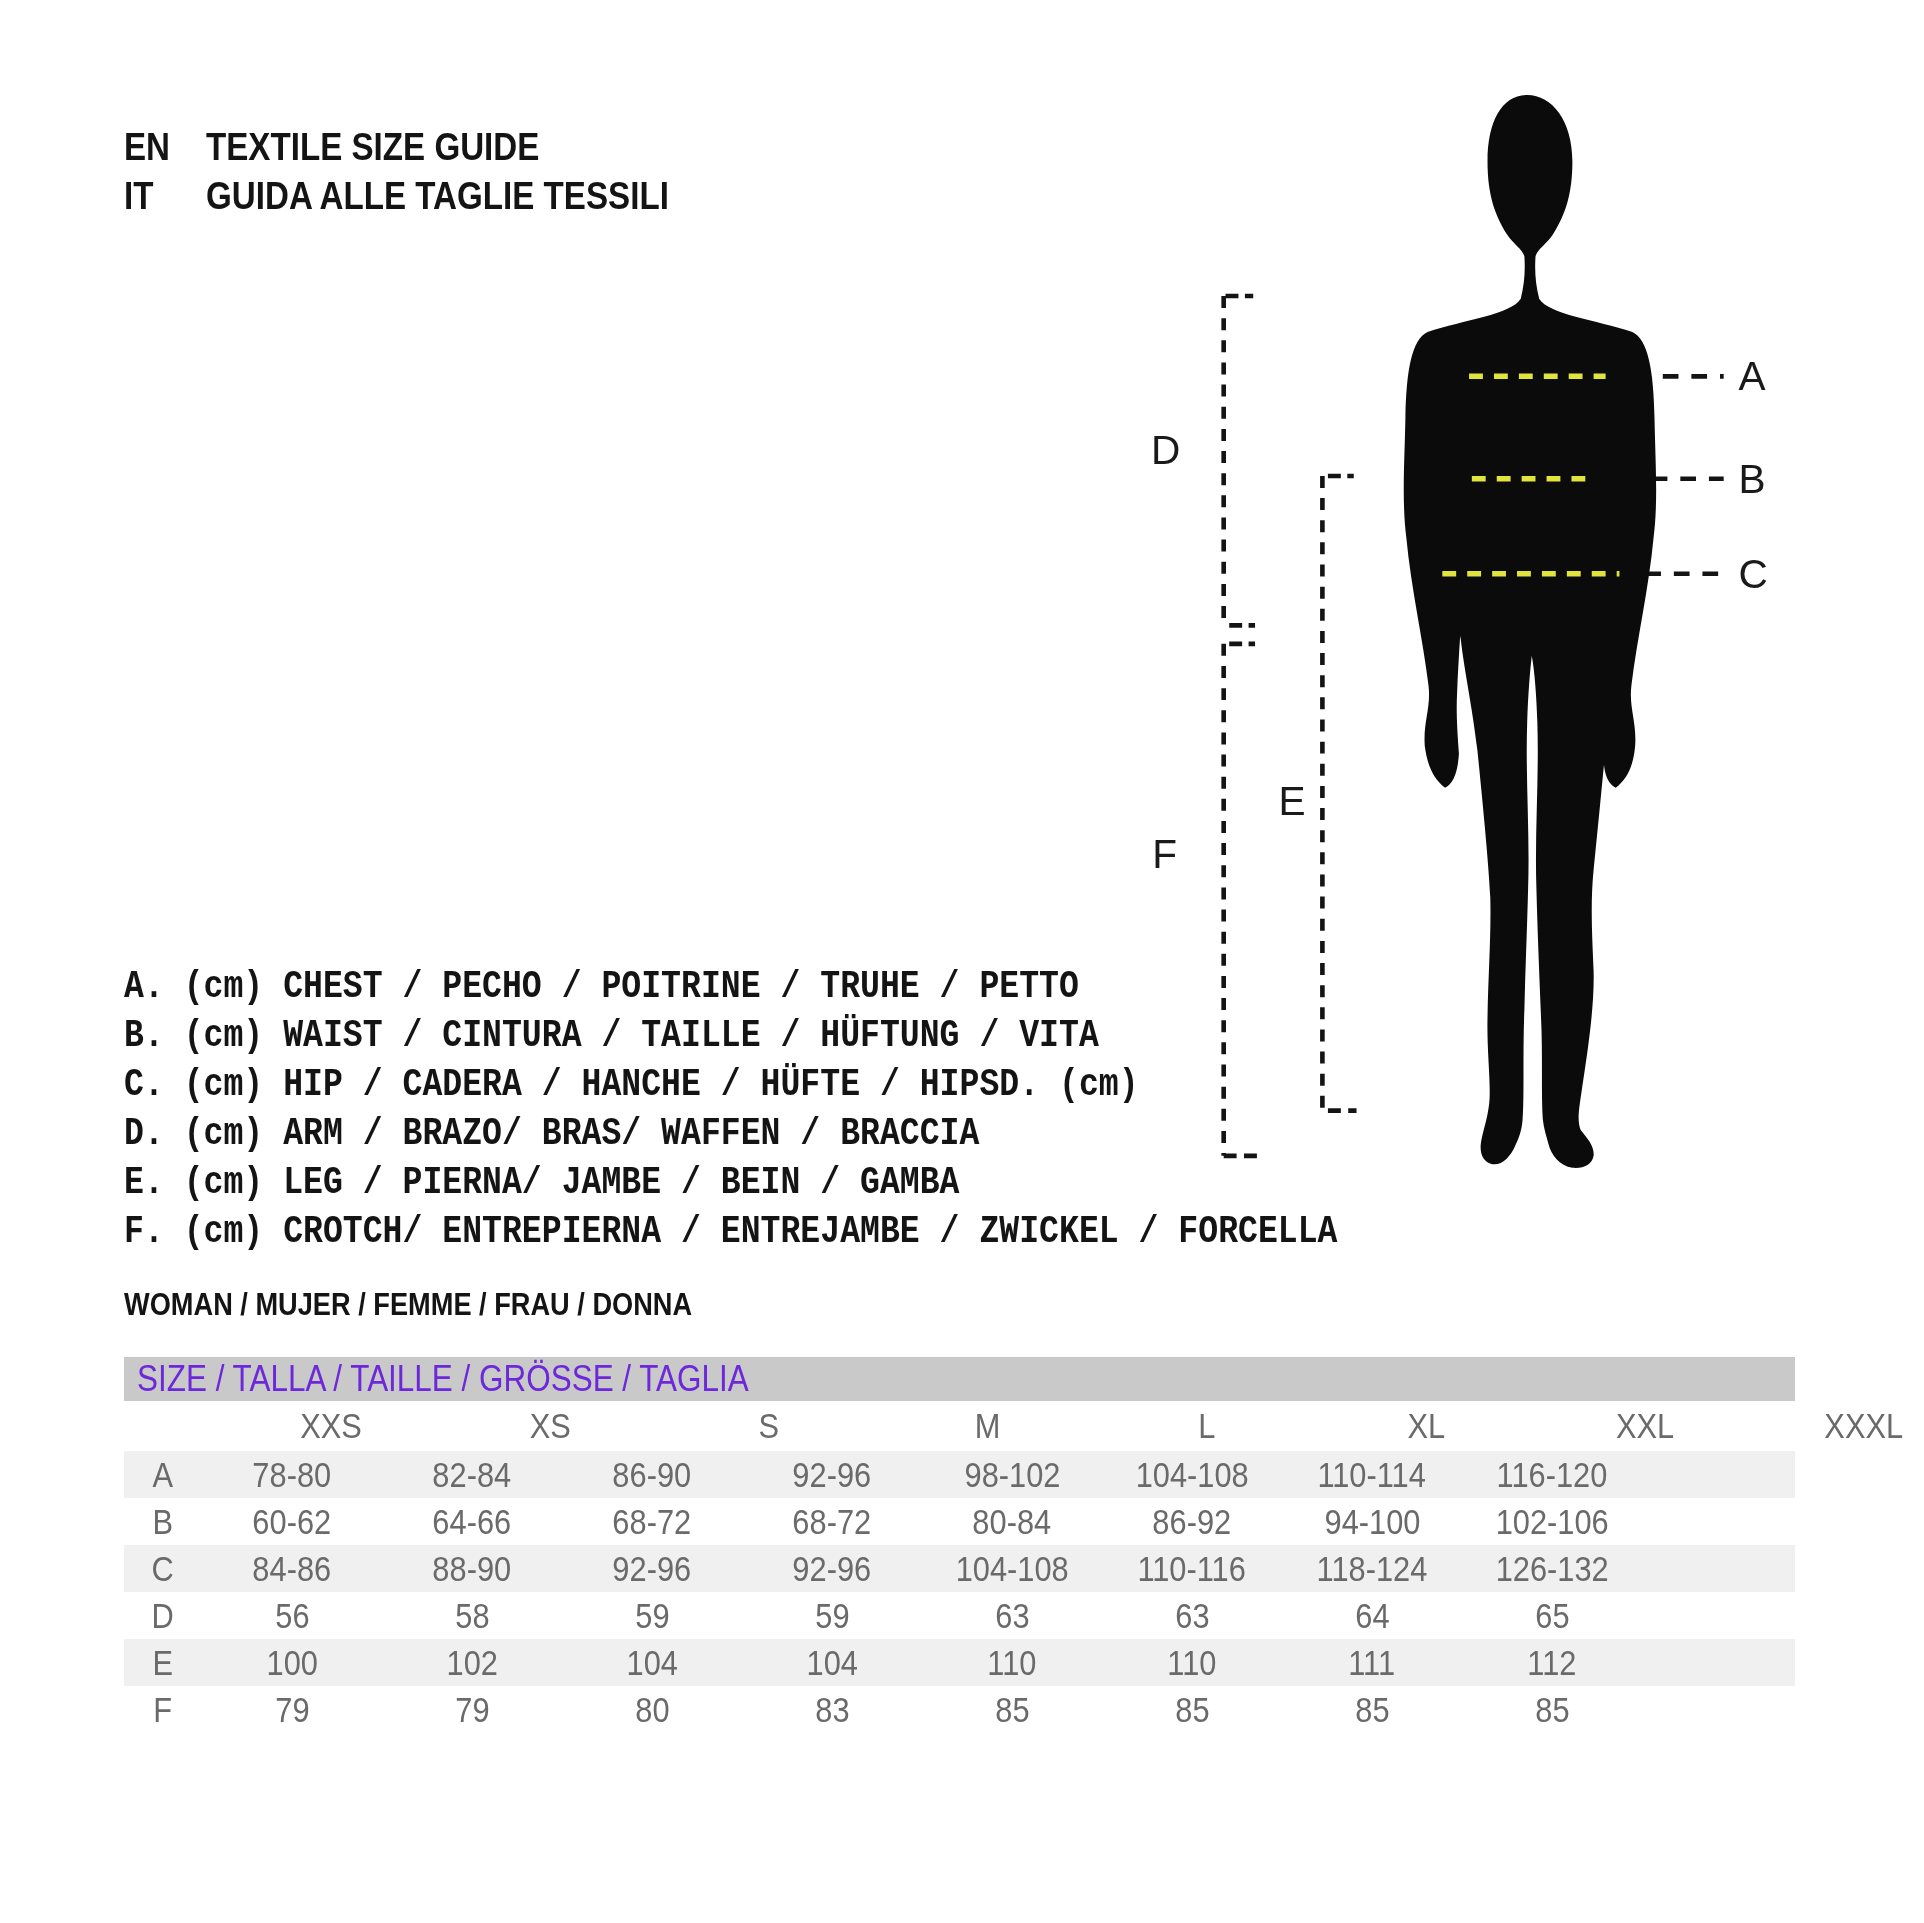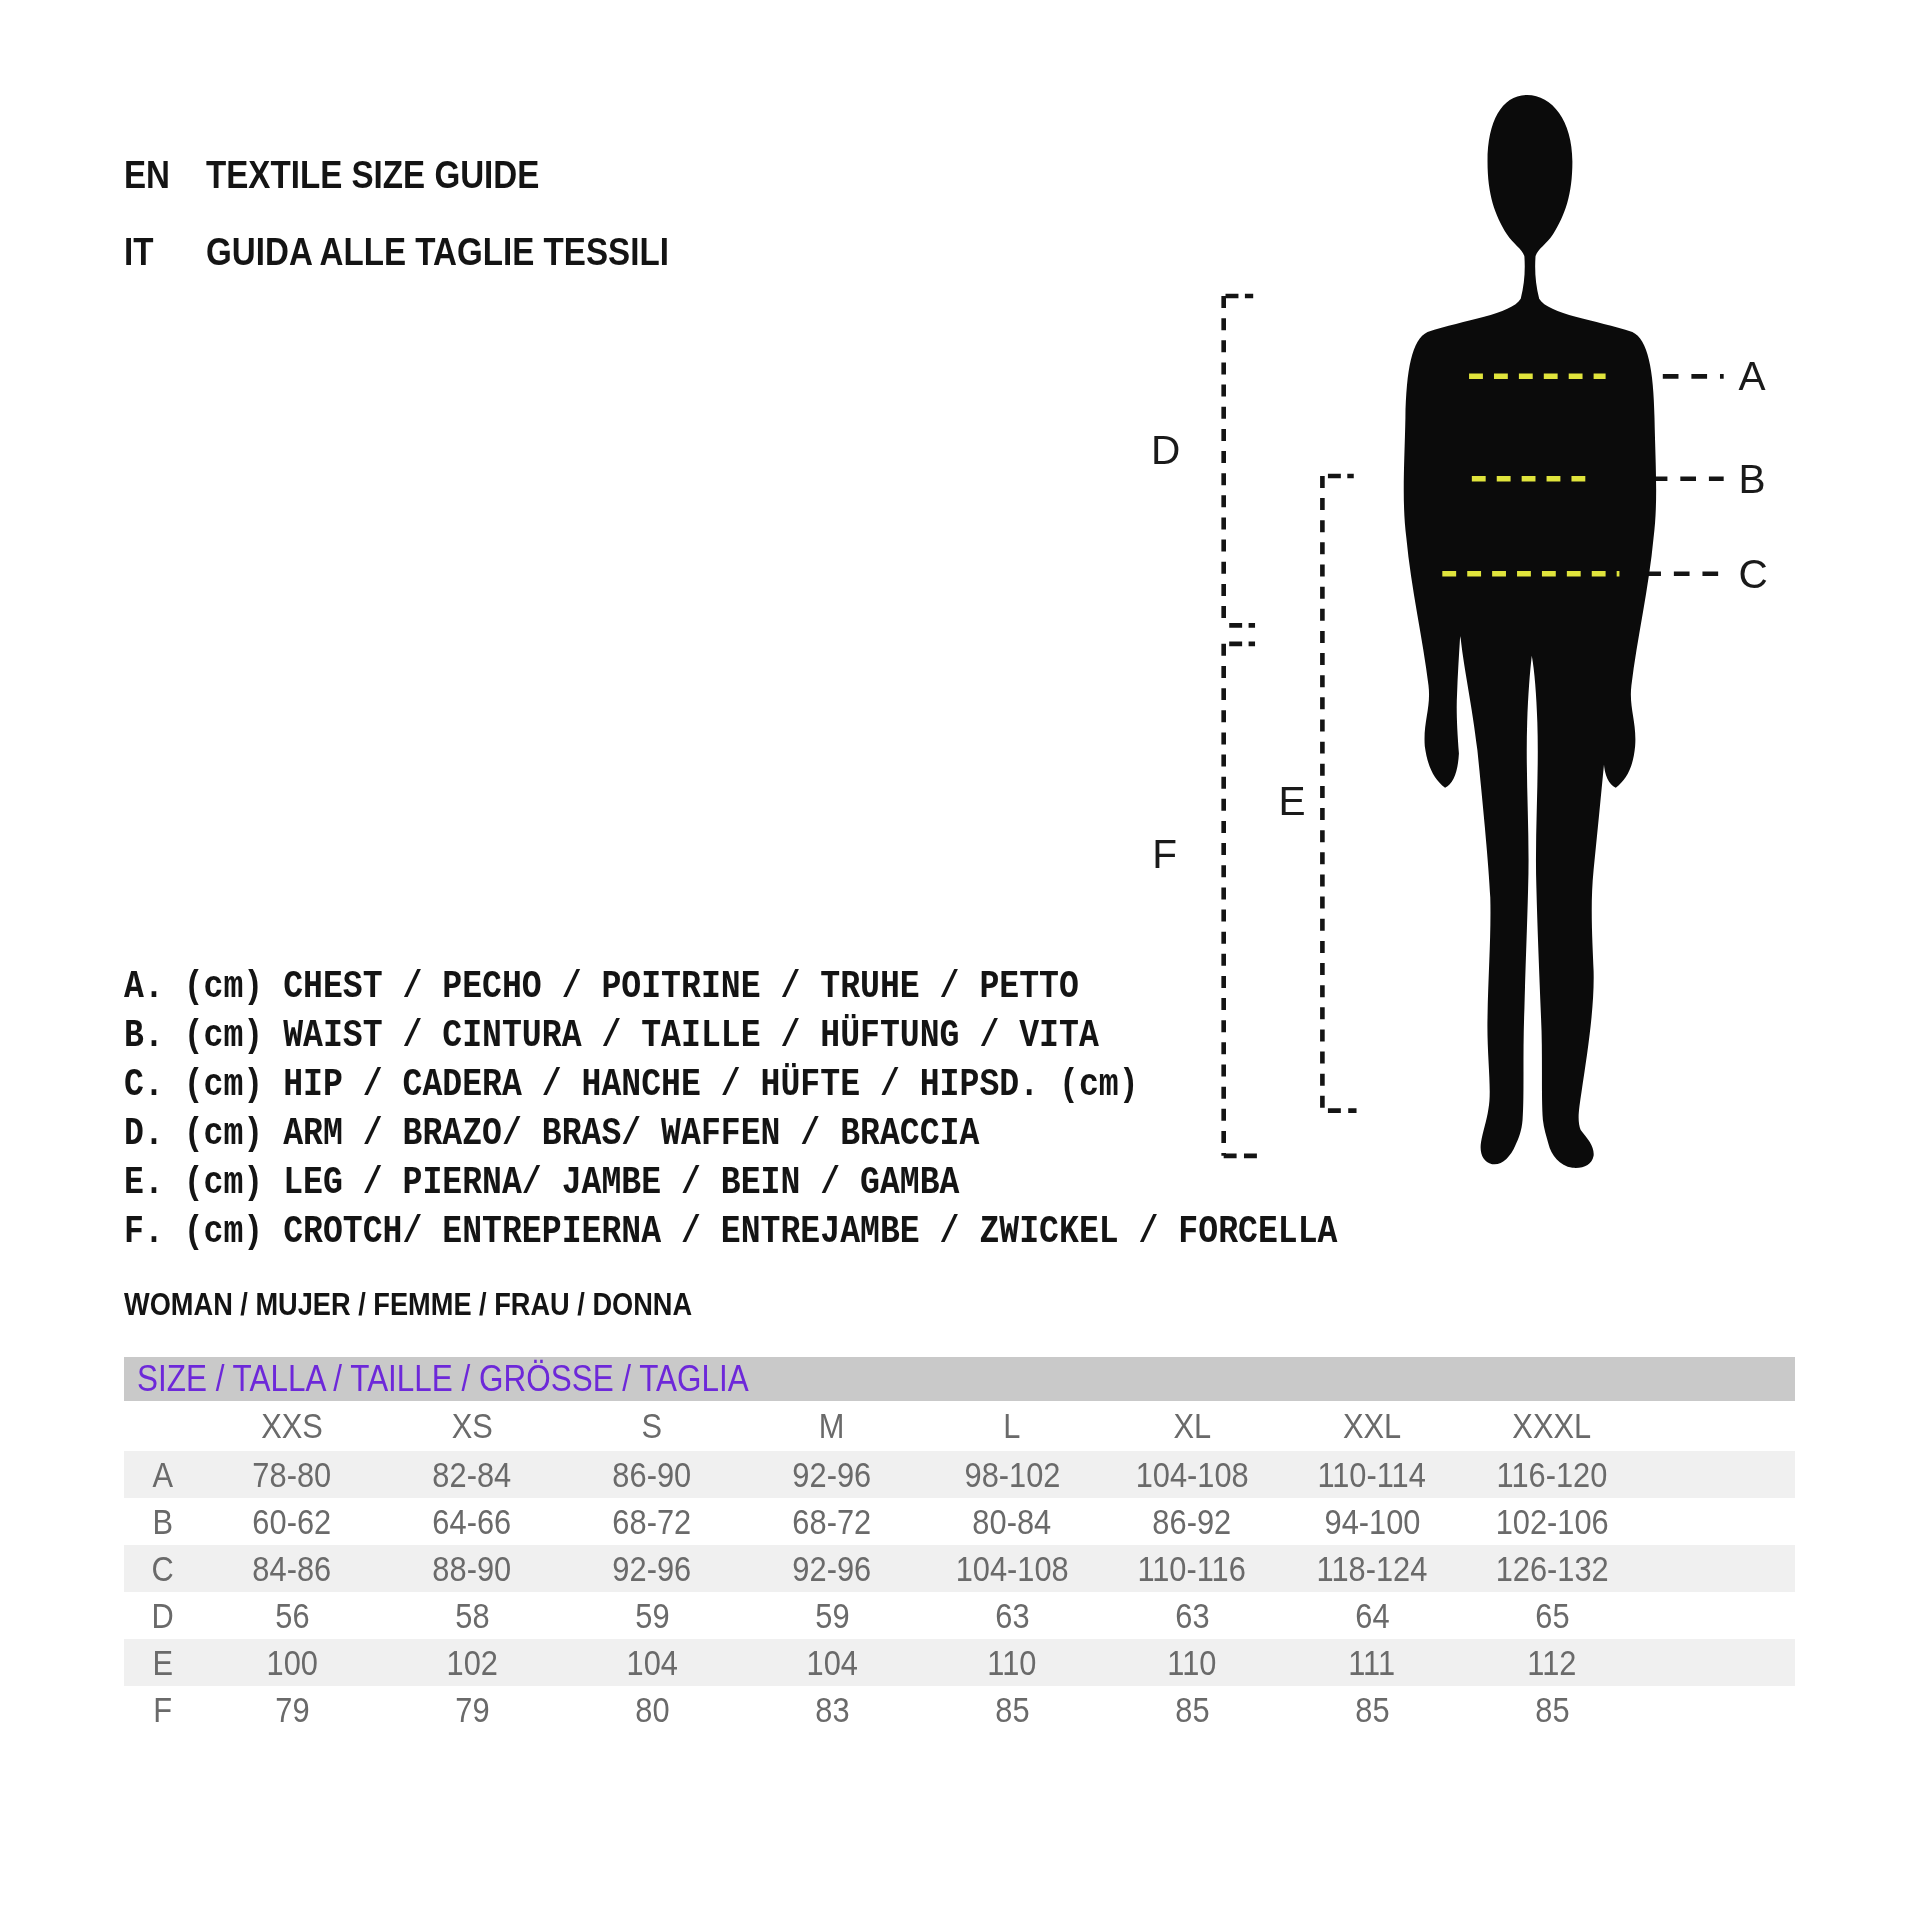--- a/index.html
+++ b/index.html
@@ -9,21 +9,21 @@
     background:#ffffff; overflow:hidden;
     font-family:"Liberation Sans", sans-serif;
     color:#141414;
   }
   
   .cxl { display:inline-block; transform:scaleX(.85); transform-origin:0 50%; white-space:nowrap; }
   .cxc { display:inline-block; transform:scaleX(.88); transform-origin:50% 50%; white-space:nowrap; }
 
   
   .langs { position:absolute; left:124px; top:122px; }
-  .lang-row { display:flex; height:49px; align-items:center; font-size:39px; font-weight:700;margin-top:28px; }
+  .lang-row { display:flex; height:49px; align-items:center; font-size:39px; font-weight:700; }
   .lang-code { width:82px; flex:0 0 82px; }
 
   
   .figure-svg { position:absolute; left:1089px; top:88px; width:738px; height:1108px; }
 
   
   .measures { position:absolute; left:124px; top:960px; }
   .measure-line { height:49px; display:flex; align-items:flex-end; font-size:39px; font-weight:700;font-family:Liberation Mono, monospace; }
 
   
@@ -33,21 +33,21 @@
   .size-table { position:absolute; left:124px; top:1357px; width:1671px; }
   .t-header {
     height:44px; background:#c9c9c9; display:flex; align-items:center;
     padding-left:13px; font-size:37px; font-weight:400; color:#6d28d9;
   }
   .t-row {
     display:grid; grid-template-columns:78px repeat(8, 180px) 1fr;
     align-items:center; justify-items:center;
     height:47px; font-size:35px; font-weight:400; color:#6a6a6a;
   }
-  .t-row.sizes { height:50px; }
+  .t-row.sizes { height:50px;gap:39px; }
   .t-row.alt { background:#f0f0f0; }
 </style>
 </head>
 <body>
 
 <div class="page">
 
   <div class="langs">
     <div class="lang-row">
       <span class="lang-code"><span class="cxl">EN</span></span>

